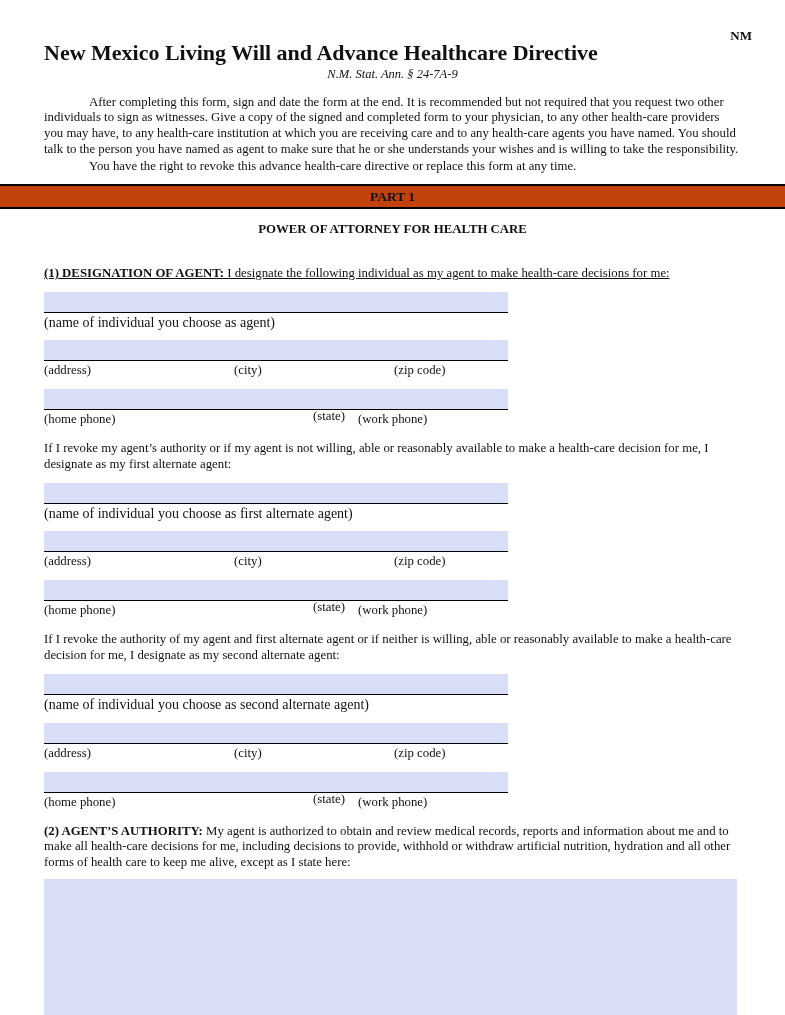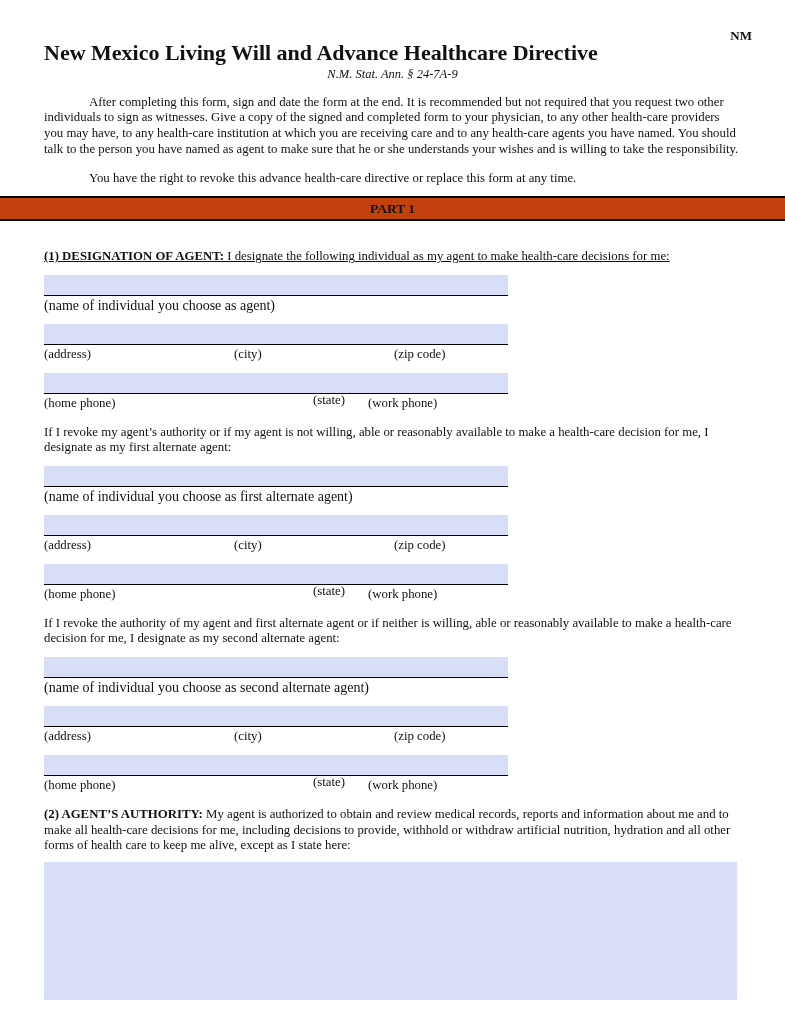--- a/index.html
+++ b/index.html
@@ -27,21 +27,21 @@
     font-weight:bold;
   }
   .statute{
     margin-top:3px;
     text-align:center;
     font-style:italic;
     font-size:12.5px;
   }
   p{margin:0;}
   .intro{margin-top:12px;text-indent:45px;}
-  .revoke{margin-top:13px;text-indent:45px;}
+  .revoke{margin-top:1px;text-indent:45px;}
   .part-bar{
     margin:10px -44px 0 -44px;
     background:#c2410c;
     border-top:2px solid #000;
     border-bottom:2px solid #000;
     height:21px;line-height:21px;
     text-align:center;
     font-weight:bold;font-size:13.5px;
   }
   .section-title{
@@ -70,21 +70,21 @@
     position:relative;
     margin-top:2px;
     height:16px;width:480px;
   }
   .flabel-row span{position:absolute;top:0;white-space:nowrap;}
   .pos-address{left:0;}
   .pos-city{left:190px;}
   .pos-state{left:269px;margin-top:46px;}
   .pos-zip{left:350px;}
   .pos-homephone{left:0;}
-  .pos-workphone{left:324px;}
+  .pos-workphone{left:314px;}
   .alt-lead{margin-top:13px;}
   .authority{margin-top:13px;}
   .big-field{
     display:block;
     width:693px;height:138px;
     box-sizing:border-box;
     background:#d9def7;
     border:none;
     margin-top:8px;
     padding:4px 6px;
@@ -104,20 +104,21 @@
   <h1 class="title">New Mexico Living Will and Advance Healthcare Directive</h1>
   <div class="statute">N.M. Stat. Ann. § 24-7A-9</div>
 
   <p class="intro">After completing this form, sign and date the form at the end. It is recommended but not required that you request two other individuals to sign as witnesses. Give a copy of the signed and completed form to your physician, to any other health-care providers you may have, to any health-care institution at which you are receiving care and to any health-care agents you have named. You should talk to the person you have named as agent to make sure that he or she understands your wishes and is willing to take the responsibility.</p>
   <p class="revoke">You have the right to revoke this advance health-care directive or replace this form at any time.</p>
 
   <div class="part-bar">
     <span>PART 1</span>
   </div>
 
+  <div class="section-title">POWER OF ATTORNEY FOR HEALTH CARE</div>
 
   <p class="lead"><b>(1) DESIGNATION OF AGENT:</b><span> I designate the following individual as my agent to make health-care decisions for me:</span></p>
 
   <input class="ffield" type="text" value="" style="">
   <div class="flabel">(name of individual you choose as agent)</div>
 
   <input class="ffield" type="text" value="" style="">
   <div class="flabel-row">
     <span class="pos-address">(address)</span>
     <span class="pos-city">(city)</span>

